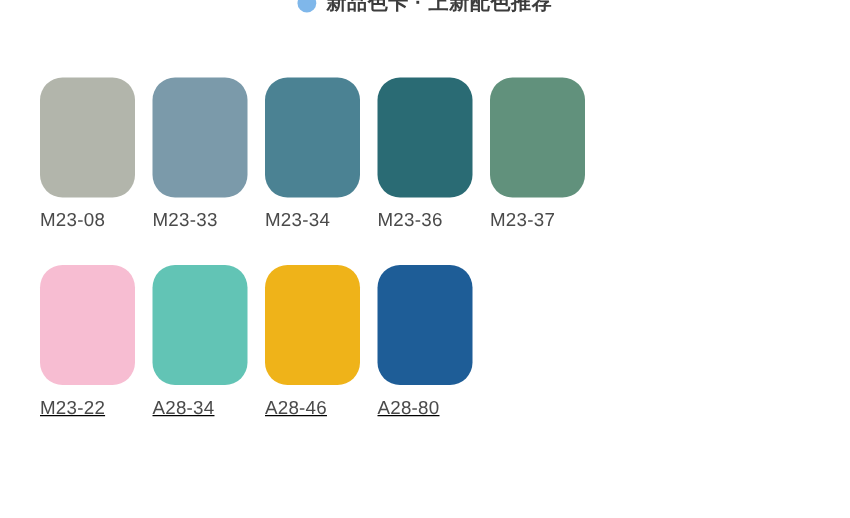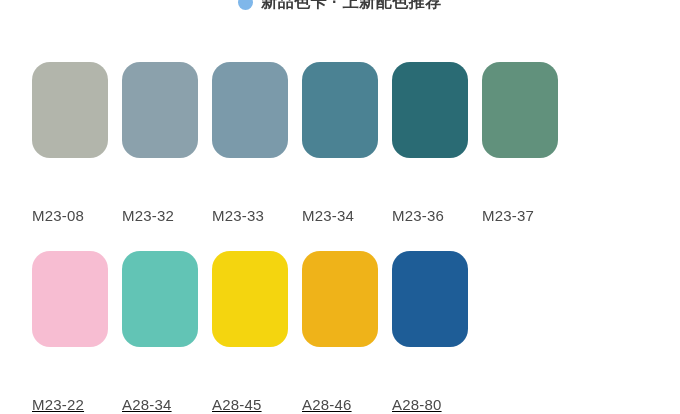--- a/index.html
+++ b/index.html
@@ -74,21 +74,20 @@
   .swatch-row + .swatch-row {
     margin-top: 26px;
     text-decoration: underline;
   }
   .swatch-cell {
     width: 90px;
     display: flex;
     flex-direction: column;
     align-items: flex-start;
     flex: 0 0 auto;
-    gap: 39px;
   }
   .swatch-chip {
     width: 76px;
     height: 96px;
     border-radius: 18px;
   }
   .swatch-label {
     margin-top: 10px;
     font-size: 15px;
     color: #4a4a4a;
@@ -110,24 +109,20 @@
   </div>
 
   <div class="palette">
 
     <div class="swatch-row">
       <div class="swatch-cell">
         <div class="swatch-chip" style="background: rgb(178, 181, 171);"></div>
         <div class="swatch-label">M23-08</div>
       </div>
       <div class="swatch-cell">
-        <div class="swatch-chip" style="background: rgb(139, 161, 172);"></div>
-        <div class="swatch-label">M23-32</div>
-      </div>
-      <div class="swatch-cell">
         <div class="swatch-chip" style="background: rgb(123, 154, 170);"></div>
         <div class="swatch-label">M23-33</div>
       </div>
       <div class="swatch-cell">
         <div class="swatch-chip" style="background: rgb(75, 130, 147);"></div>
         <div class="swatch-label">M23-34</div>
       </div>
       <div class="swatch-cell">
         <div class="swatch-chip" style="background: rgb(42, 107, 116);"></div>
         <div class="swatch-label">M23-36</div>
@@ -141,24 +136,20 @@
     <div class="swatch-row">
       <div class="swatch-cell">
         <div class="swatch-chip" style="background: rgb(247, 189, 210);"></div>
         <div class="swatch-label">M23-22</div>
       </div>
       <div class="swatch-cell">
         <div class="swatch-chip" style="background: rgb(98, 196, 181);"></div>
         <div class="swatch-label">A28-34</div>
       </div>
       <div class="swatch-cell">
-        <div class="swatch-chip" style="background: rgb(244, 213, 15);"></div>
-        <div class="swatch-label">A28-45</div>
-      </div>
-      <div class="swatch-cell">
         <div class="swatch-chip" style="background: rgb(239, 179, 25);"></div>
         <div class="swatch-label">A28-46</div>
       </div>
       <div class="swatch-cell">
         <div class="swatch-chip" style="background: rgb(30, 93, 151);"></div>
         <div class="swatch-label">A28-80</div>
       </div>
     </div>
 
   </div>

